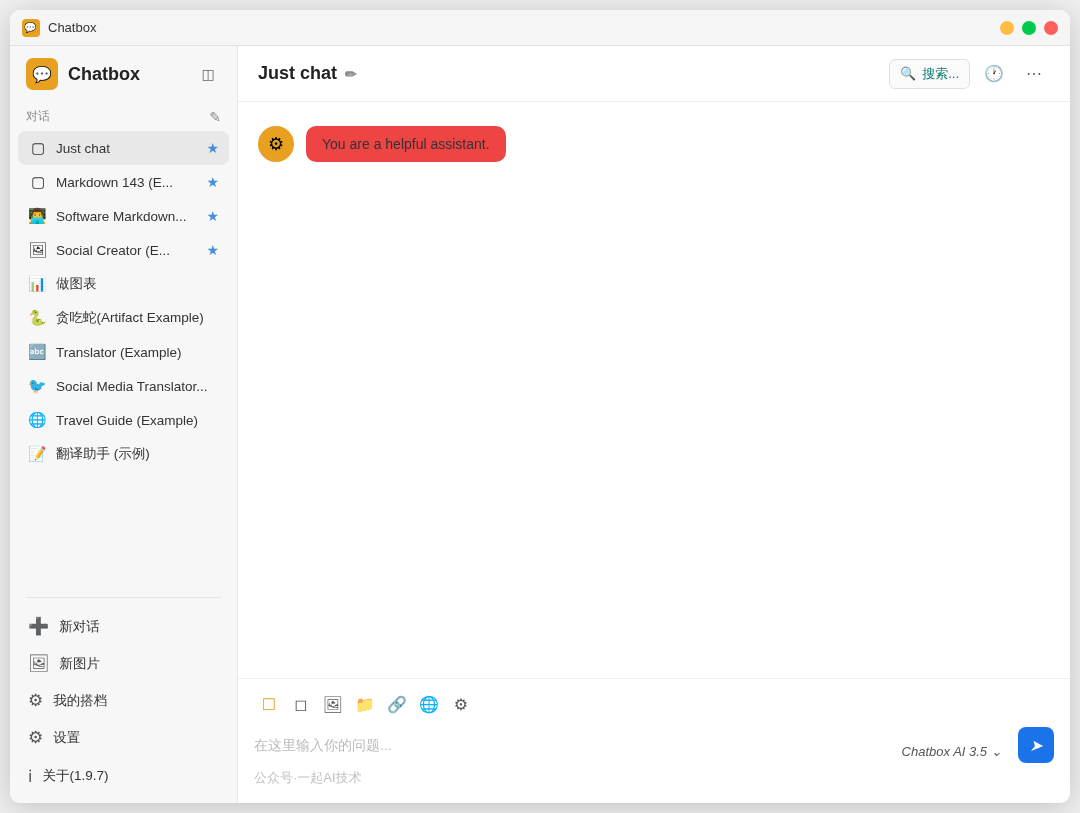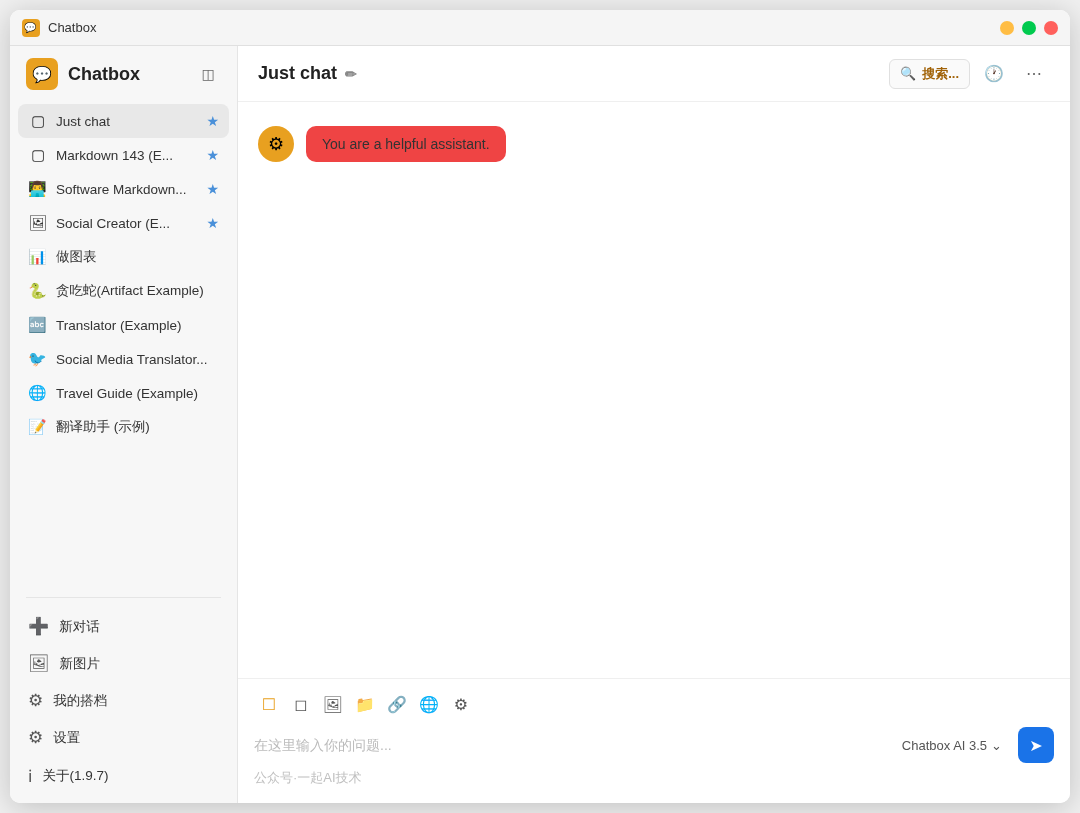--- a/index.html
+++ b/index.html
@@ -250,21 +250,21 @@
       display: flex;
       align-items: center;
       gap: 6px;
       border: 1px solid #e0e0e0;
       border-radius: 6px;
       padding: 5px 10px;
       background: #fafafa;
       cursor: text;
     }
     .search-icon { color: #aaa; font-size: 13px; }
-    .search-placeholder { font-size: 13px; color: #a16207; font-weight: bold; }
+    .search-placeholder { font-size: 13px; color: #0f766e; }
     .header-btn {
       width: 32px;
       height: 32px;
       display: flex;
       align-items: center;
       justify-content: center;
       border-radius: 6px;
       cursor: pointer;
       color: #666;
       font-size: 16px;
@@ -346,23 +346,24 @@
       background: transparent;
       resize: none;
       min-height: 24px;
       max-height: 120px;
       font-family: inherit;
       padding: 2px 0;
     }
     .input-field::placeholder { color: #bbb; }
     .input-right {
       display: flex;
-      align-items: center;
+      align-items: flex-end;
       gap: 8px;
       flex-shrink: 0;
+      font-style: italic;
     }
     .model-selector {
       display: flex;
       align-items: center;
       gap: 4px;
       font-size: 13px;
       color: #555;
       cursor: pointer;
       padding: 4px 8px;
       border-radius: 6px;
@@ -406,20 +407,24 @@
 
   <div class="main-layout">
 
     <div class="sidebar">
       <div class="sidebar-header">
         <div class="sidebar-logo">💬</div>
         <span class="sidebar-title">Chatbox</span>
         <div class="sidebar-collapse-btn">◫</div>
       </div>
 
+      <div class="sidebar-section-label">
+        <span>对话</span>
+        <span class="sidebar-section-icon">✎</span>
+      </div>
 
       <div class="sidebar-items">
 
         <div class="sidebar-item active">
           <div class="sidebar-item-icon">▢</div>
           <span class="sidebar-item-label">Just chat</span>
           <span class="sidebar-item-star">★</span>
         </div>
 
         <div class="sidebar-item">

